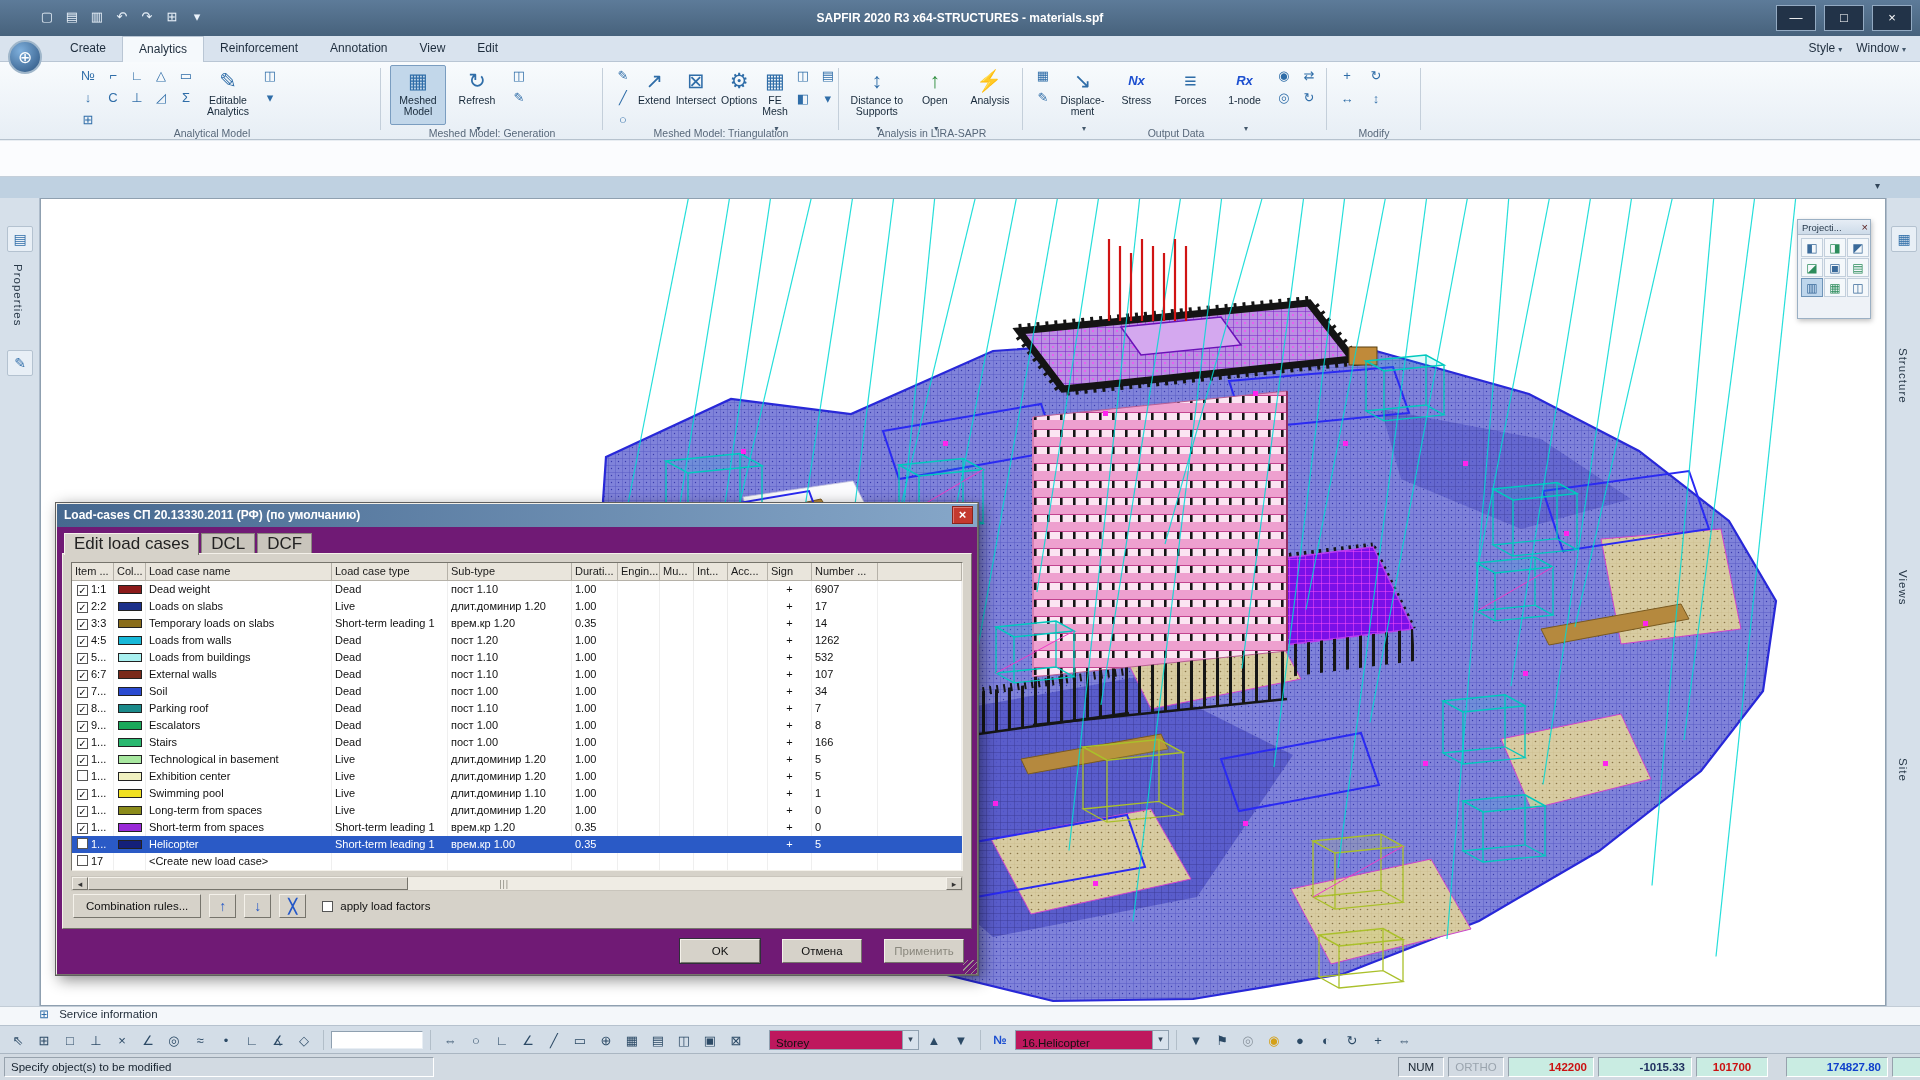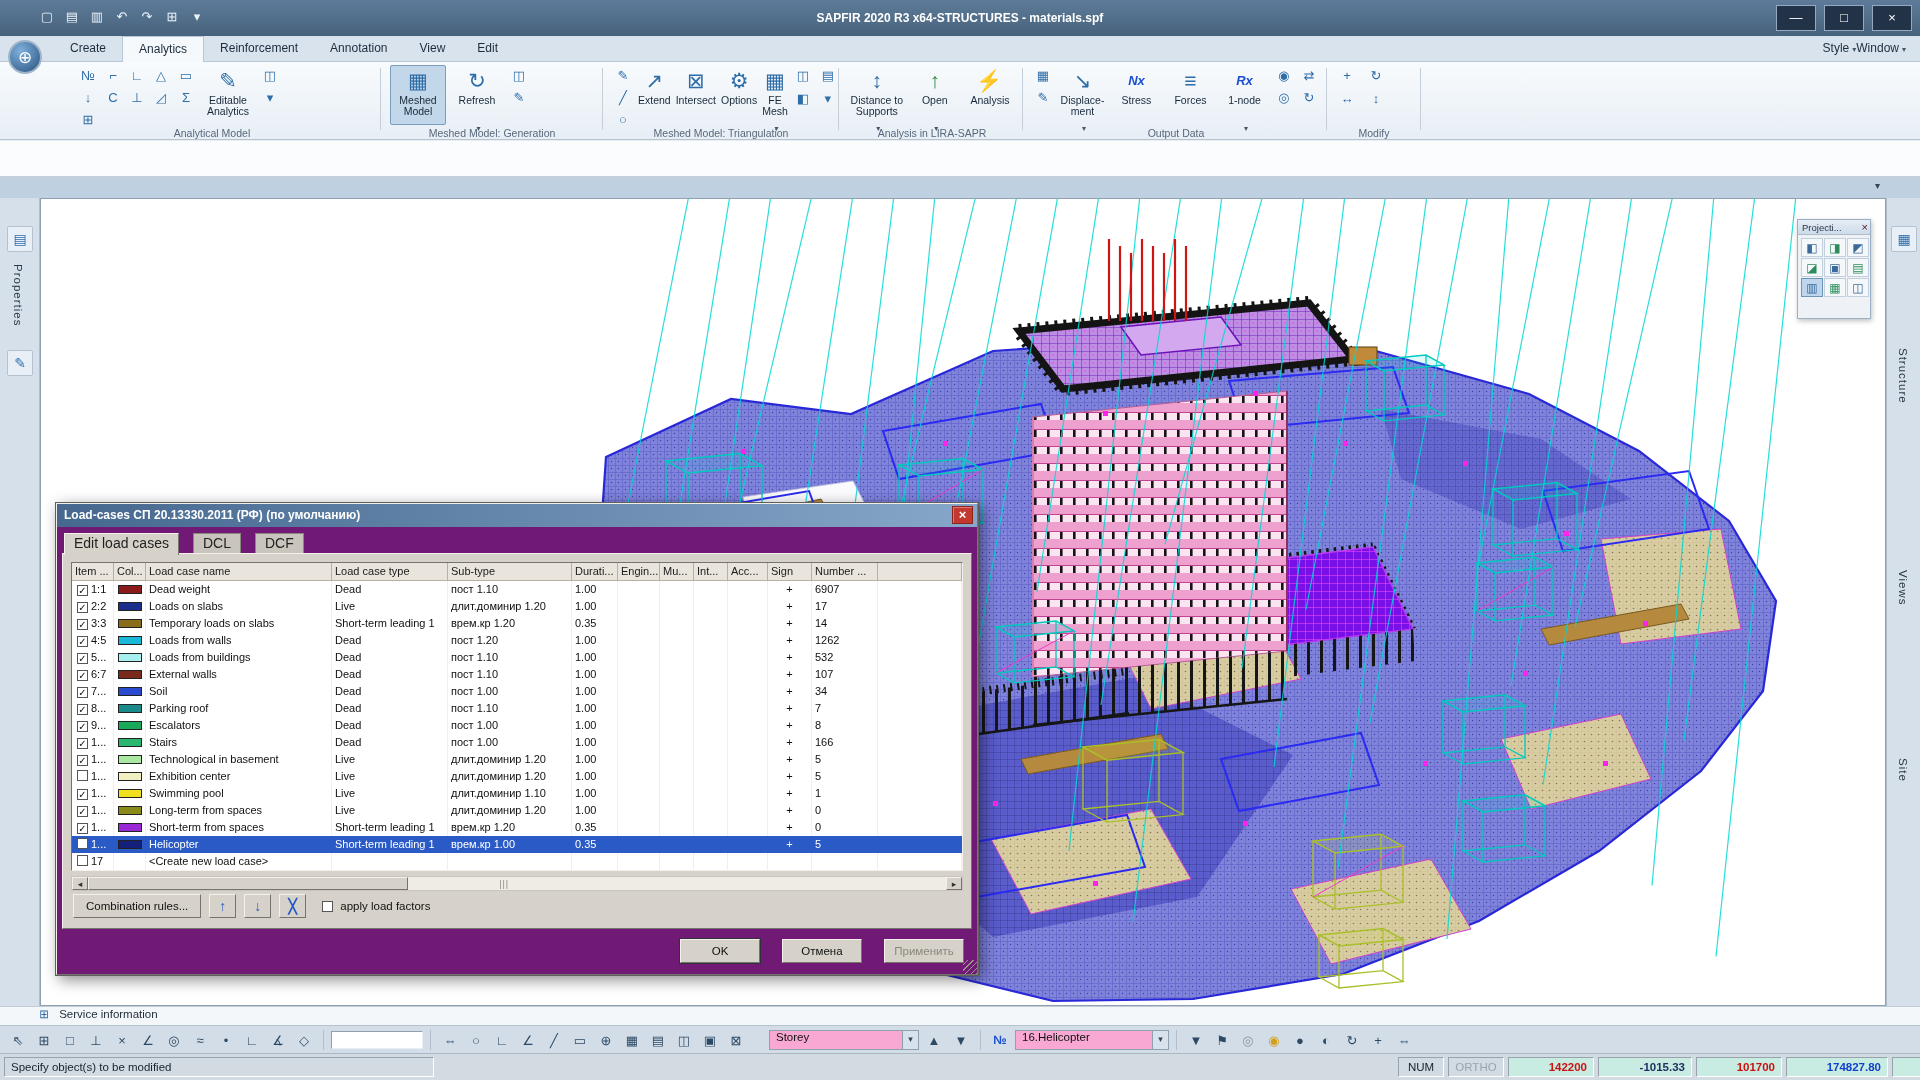--- a/index.html
+++ b/index.html
@@ -16,21 +16,21 @@
   .winbtns { position:absolute; right:8px; top:5px; display:flex; gap:8px; }
   .wbtn { width:40px; height:26px; background:#223348; border:1px solid #93aac2; color:#fff;
     text-align:center; line-height:24px; font-size:13px; }
 
   
   .rtabbar { position:absolute; left:0; top:36px; width:1920px; height:26px; background:#d9e3ee;
     border-bottom:1px solid #b9c6d4; }
   .rtabstrip { position:absolute; left:54px; top:0; display:flex; height:26px; }
   .rtab { padding:0 16px; line-height:25px; font-size:12px; color:#1d2c3c; }
   .rtab.active { background:#f5f9fc; border:1px solid #b9c6d4; border-bottom:none; }
-  .rright { position:absolute; right:14px; top:0; display:flex; height:26px; }
+  .rright { position:absolute; right:14px; top:0; display:flex; gap:14px; height:26px; }
   .rright .ritem { line-height:25px; font-size:12px; color:#1d2c3c; }
   .has-caret::after { content:"▾"; font-size:8px; color:#44586c; margin-left:3px; }
   .applogo { position:absolute; left:8px; top:40px; width:34px; height:34px; border-radius:50%;
     background:radial-gradient(circle at 35% 30%, #7fb0dd, #2a527e); border:2px solid #9fb6ca;
     color:#fff; text-align:center; line-height:31px; font-size:17px; z-index:5; }
 
   
   .ribbon { position:absolute; left:0; top:62px; width:1920px; height:78px;
     background:linear-gradient(#f8fbfd,#e7eef5); border-bottom:1px solid #b6c2ce; }
   .rgroup { position:absolute; top:0; height:78px; }
@@ -91,22 +91,22 @@
   
   .dlg { position:absolute; left:55px; top:502px; width:924px; height:474px; background:#701a75;
     border:1px solid #5f5f5f; box-shadow:4px 4px 14px rgba(0,0,0,.45); z-index:50; }
   .dlg::before { content:""; position:absolute; inset:0; border:1px solid; border-color:#f2efe8 #76746c #76746c #f2efe8; pointer-events:none; }
   .dlg-title { height:24px; background:linear-gradient(90deg,#46688f,#86a7c9); color:#fff; font-weight:bold;
     font-size:12px; line-height:24px; padding-left:8px; }
   .dlg-close { position:absolute; top:3px; right:5px; width:21px; height:18px; background:#c4392f;
     border:1px solid #8a241c; box-shadow:inset 1px 1px 0 #e0786f; color:#fff; text-align:center;
     line-height:16px; font-size:13px; font-weight:bold; }
   .dtabs { position:absolute; top:30px; left:8px; display:flex; }
-  .dtab { height:20px; padding:0 9px; font-size:14px; line-height:19px; background:#c9c5bc;
-    border:1px solid #8a887e; border-bottom:none; margin-right:14px; color:#222; }
+  .dtab { height:20px; padding:0 9px; font-size:17px; line-height:19px; background:#c9c5bc;
+    border:1px solid #8a887e; border-bottom:none; margin-right:2px; color:#222; }
   .dtab.active { background:#d6d2c9; height:22px; z-index:2; border-color:#f4f1ea #76746c #d6d2c9 #f4f1ea; }
   .dpanel { position:absolute; left:6px; right:6px; top:50px; bottom:46px; background:#d6d2c9;
     border:1px solid; border-color:#f4f1ea #76746c #76746c #f4f1ea; }
   .tframe { position:absolute; left:8px; right:8px; top:8px; height:309px; background:#fff;
     border:1px solid; border-color:#76746c #f4f1ea #f4f1ea #76746c; overflow:hidden;
     --cols:42px 32px 186px 116px 124px 46px 42px 34px 34px 40px 44px 66px 1fr; }
   .hrow { display:grid; grid-template-columns:var(--cols); height:18px; background:#e9e5dc; }
   .hcell { border-right:1px solid #b5b1a8; border-bottom:1px solid #b5b1a8; font-size:11px; line-height:17px;
     padding:0 3px; overflow:hidden; white-space:nowrap; color:#1a1a1a; }
   .trow { display:grid; grid-template-columns:var(--cols); height:17px; font-size:11px; line-height:16px; color:#101010; }
@@ -143,21 +143,21 @@
   
   .servicebar { position:absolute; left:0; top:1006px; width:1920px; height:19px; background:#f4f7fa;
     border-top:1px solid #c2ccd6; font-size:11.5px; color:#24303c; }
   .servicebar .sic { display:inline-block; width:16px; text-align:center; color:#2f6da8; margin:0 4px 0 36px; }
   .btoolbar { position:absolute; left:0; top:1025px; width:1920px; height:28px; background:#d3dde7;
     border-top:1px solid #b6c2ce; display:flex; align-items:center; padding:0 6px; gap:3px; }
   .tbtn { width:24px; height:22px; text-align:center; line-height:21px; font-size:13px; color:#2c4a66;
     border:1px solid transparent; border-radius:2px; }
   .tsep { width:1px; height:20px; background:#b2bec9; margin:0 4px; }
   .tfield { width:92px; height:18px; background:#fff; border:1px solid; border-color:#8fa0b0 #e8eef4 #e8eef4 #8fa0b0; }
-  .combo { height:20px; background:#f9a8d4; border:1px solid #8fa0b0; display:flex; align-items:flex-start;
+  .combo { height:20px; background:#be185d; border:1px solid #8fa0b0; display:flex; align-items:flex-end;
     font-size:11.5px; color:#111; padding-left:6px; position:relative; }
   .combo::after { content:"▾"; position:absolute; right:0; top:0; width:15px; height:18px; background:#d8e2ec;
     border-left:1px solid #8fa0b0; text-align:center; line-height:17px; font-size:9px; color:#33475b; }
   .combo.storey { width:150px; margin-left:18px; }
   .combo.lcase { width:154px; }
   .numbtn { color:#1c4fd0; font-weight:bold; font-size:12px; }
   .bulb-on { color:#d4a017 !important; } .bulb-off { color:#8a949e !important; }
 
   .statusbar { position:absolute; left:0; top:1053px; width:1920px; height:27px; background:#d2dae2;
     border-top:1px solid #aab6c2; font-size:11.5px; }
@@ -955,17 +955,17 @@
     </span>
 </div>
 
 <div class="statusbar">
   <div class="seg msg">Specify object(s) to be modified</div>
   <div class="seg toggle" style="left:1398px;width:46px">NUM</div>
   <div class="seg toggle dim" style="left:1448px;width:56px">ORTHO</div>
   <div id="coord-segs">
       <div class="seg coord" style="left: 1508px; width: 86px; color: rgb(204, 16, 16);">142200</div>
       <div class="seg coord" style="left: 1598px; width: 94px; color: rgb(32, 48, 96);">-1015.33</div>
-      <div class="seg coord" style="left: 1696px; width: 86px; color: rgb(204, 16, 16);">101700</div>
+      <div class="seg coord" style="left: 1696px; width: 72px; color: rgb(204, 16, 16); text-align: center;">101700</div>
       <div class="seg coord" style="left: 1786px; width: 102px; color: rgb(16, 64, 204);">174827.80</div>
       <div class="seg coord" style="left: 1892px; width: 44px; color: rgb(16, 16, 16);">1</div>
     </div>
 </div>
 
 </body></html>

